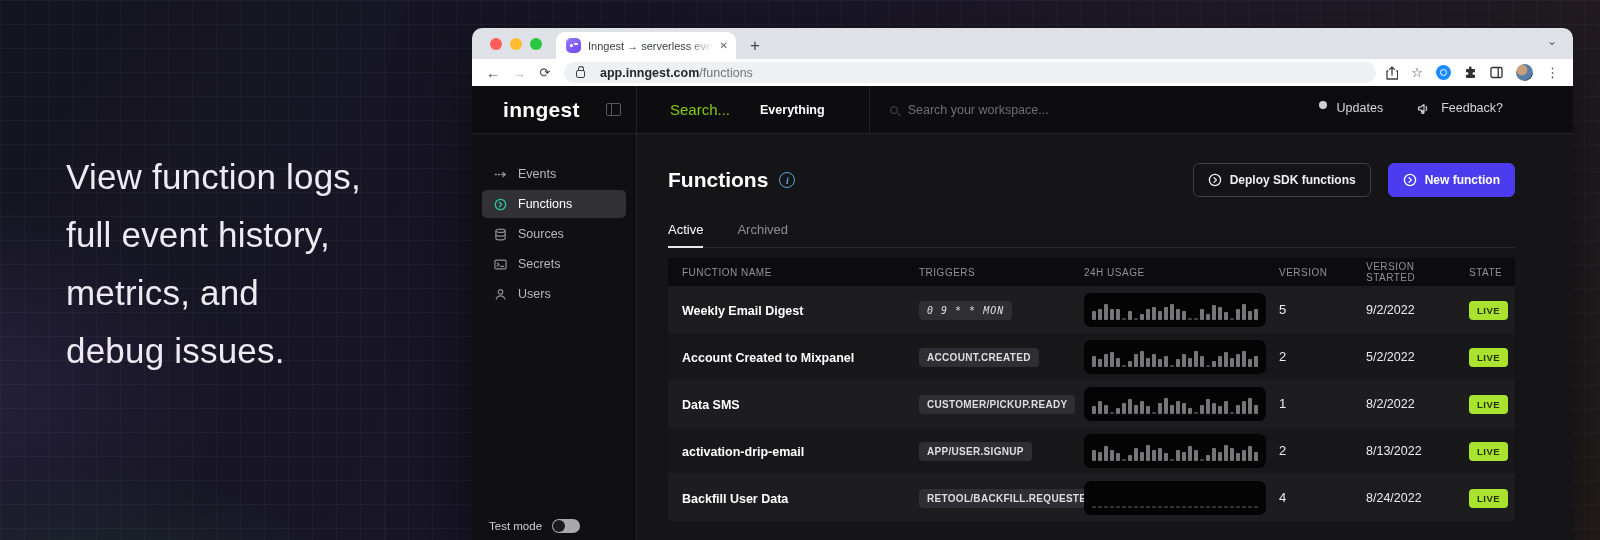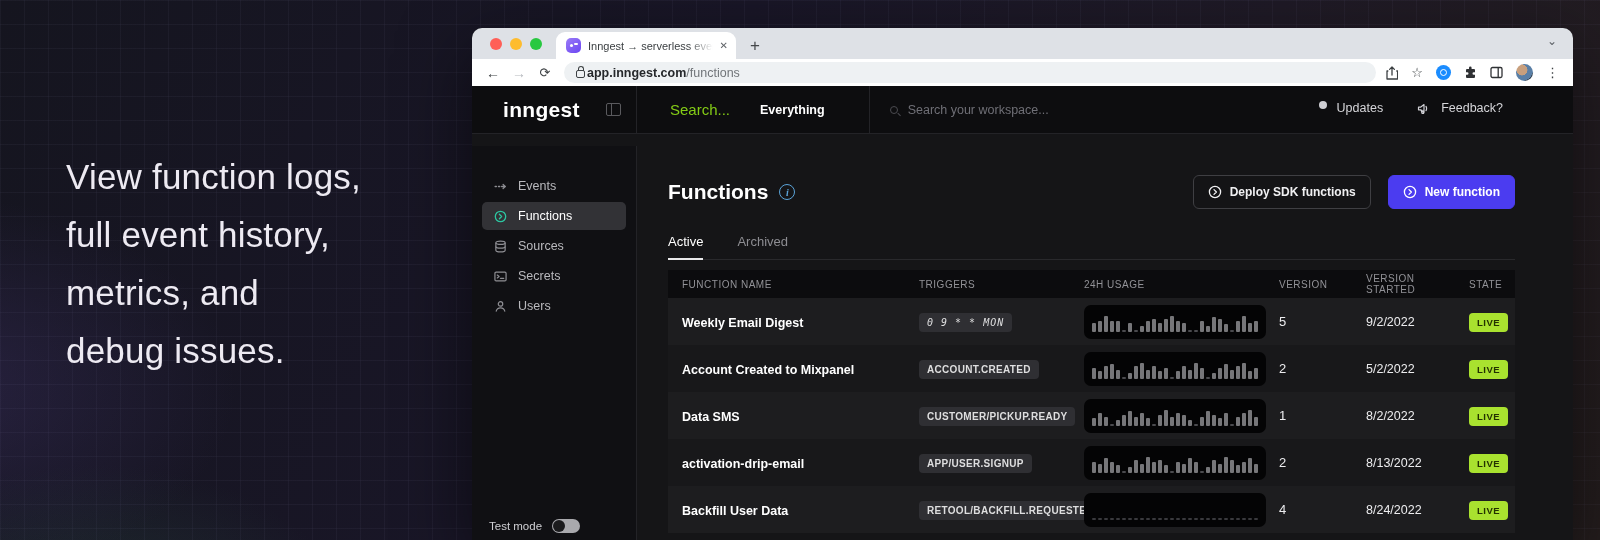--- a/index.html
+++ b/index.html
@@ -35,35 +35,35 @@
   .tab-title{ font-size:11px; color:#3c4043; white-space:nowrap; overflow:hidden; flex:1;
     -webkit-mask-image:linear-gradient(90deg,#000 80%,transparent); mask-image:linear-gradient(90deg,#000 80%,transparent); }
   .tab-close{ font-size:10px; color:#5f6368; flex:none; }
   .newtab{ font-size:17px; color:#44474a; margin-left:14px; padding-bottom:3px; }
   .strip-chevron{ position:absolute; right:16px; top:6px; font-size:12px; color:#5f6368; }
 
   .toolbar{ height:27px; background:#fff; display:flex; align-items:center; padding:0 10px 0 10px; gap:4px; }
   .navbtn{ font-size:14px; width:22px; text-align:center; color:#3c4043; }
   .navbtn.fwd{ color:#b6b9be; }
   .navbtn.reload{ font-size:13px; }
-  .urlbar{ height:21px; flex:1; max-width:832px; background:#eef1f3; border-radius:11px; display:flex; align-items:center; gap:2px; padding:0 12px; margin:0 6px 0 4px; }
+  .urlbar{ height:21px; flex:1; max-width:832px; background:#eef1f3; border-radius:11px; display:flex; align-items:center; gap:15px; padding:0 12px; margin:0 6px 0 4px; }
   .lock{ width:9px; height:8px; border:1.3px solid #3c4043; border-radius:2px; position:relative; margin-top:3px; }
   .lock:before{ content:""; position:absolute; left:1px; top:-5px; width:4px; height:4px; border:1.3px solid #3c4043; border-bottom:none; border-radius:4px 4px 0 0; }
   .url{ font-size:12.5px; color:#26282b; font-weight:600; }
   .url .path{ color:#717579; font-weight:400; }
   .tool-icons{ display:flex; align-items:center; gap:13px; margin-left:auto; padding-right:4px; }
   .ticon{ font-size:13px; color:#3c4043; line-height:1; }
   .share-icon svg, .sidepanel-icon svg, .puzzle-icon svg{ display:block; }
   .onepass{ width:15px; height:15px; border-radius:50%; background:#1a8cff; display:flex; align-items:center; justify-content:center; }
   .onepass i{ width:7px; height:7px; border:1.6px solid #fff; border-radius:50%; display:block; }
   .avatar{ width:17px; height:17px; border-radius:50%; background:radial-gradient(circle at 35% 35%, #c89f7d 0 35%, #5a7fa6 36% 70%, #31404f 71%); }
   .kebab{ font-size:13px; color:#3c4043; }
 
   
-  .app{ height:454px; background:#151517; display:flex; flex-direction:column;gap:12px; }
+  .app{ height:454px; background:#151517; display:flex; flex-direction:column; }
   .topbar{ height:48px; background:#0d0d0f; display:flex; flex:none; border-bottom:1px solid #232327; }
   .logo-area{ width:165px; flex:none; display:flex; align-items:center; padding-left:31px; gap:26px; border-right:1px solid #232327; }
   .logo{ color:#fff; font-size:21px; font-weight:800; letter-spacing:.3px; }
   .panel-icon{ width:15px; height:13px; border:1.4px solid #5a5a5e; border-radius:2px; position:relative; }
   .panel-icon:before{ content:""; position:absolute; left:4px; top:0; bottom:0; width:1.4px; background:#5a5a5e; }
   .topbar-main{ flex:1; display:flex; align-items:center; padding:0 70px 0 33px; }
   .tb-search-label{ color:#84cc16; font-size:15px; }
   .tb-scope{ color:#fff; font-size:12.5px; font-weight:700; margin-left:30px; }
   .tb-div{ width:1px; height:48px; background:#232327; margin-left:44px; }
   .mag{ width:8px; height:8px; border:1.4px solid #4b4b50; border-radius:50%; position:relative; margin-left:20px; }

